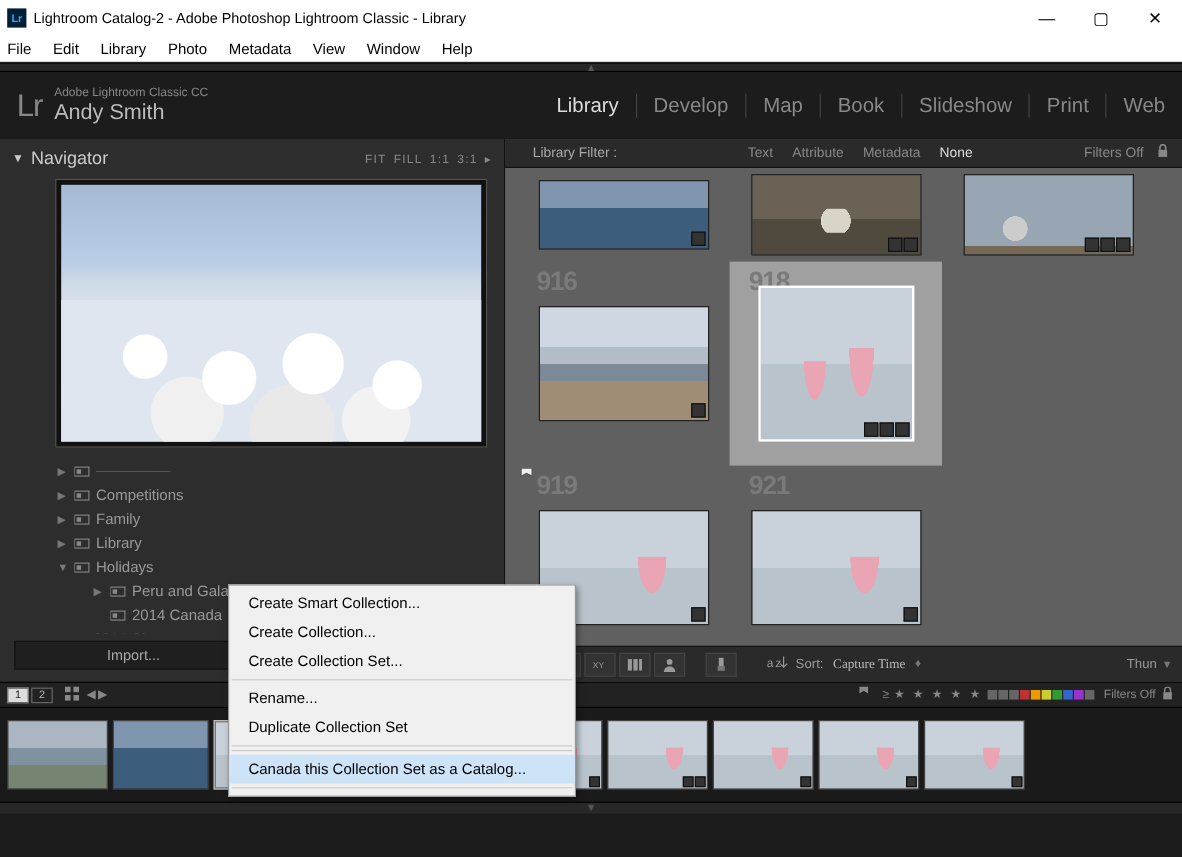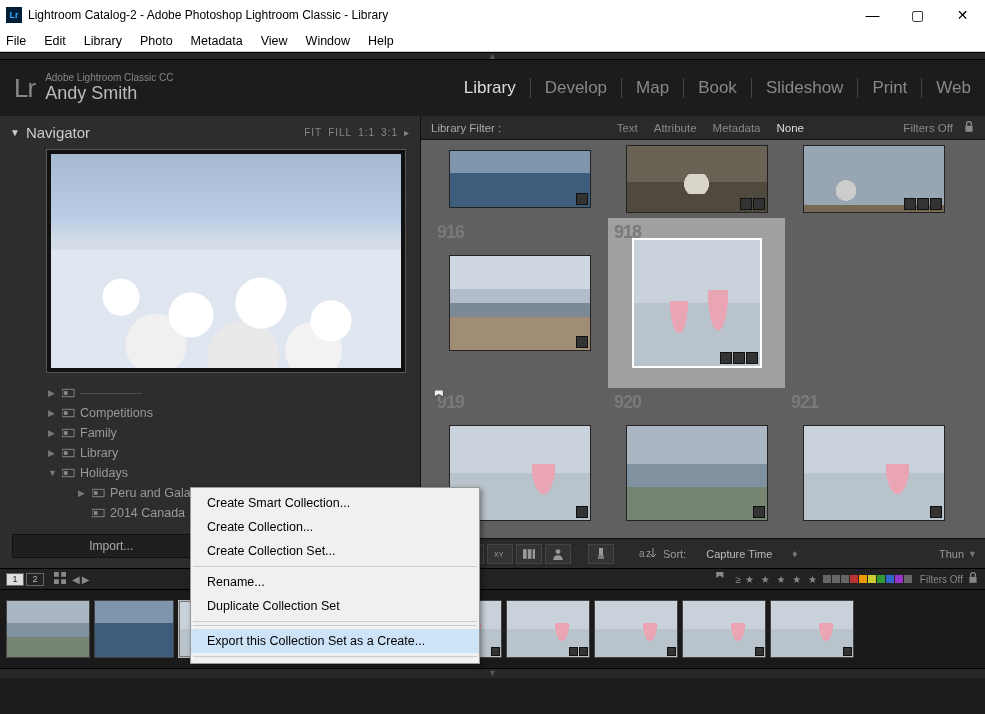--- a/index.html
+++ b/index.html
@@ -56,21 +56,21 @@
   .right-panel { flex: 1; background: #4b4b4b; display: flex; flex-direction: column; border-left:1px solid #111;}
   .filter-bar { height: 24px; background: #2a2a2a; display: flex; align-items: center; padding: 0 10px; font-size: 11.5px; color: #888; border-bottom:1px solid #111;}
   .filter-bar .spacer { flex: 1; }
   .filter-bar span { margin-left: 16px; cursor: default;}
   .filter-bar .active { color: #ddd; }
   .filter-bar .lock { margin-left: 10px; }
   .grid-area { flex: 1; overflow: hidden; position: relative; background: #606060; padding: 0 10px;}
   .grid-row { display: flex; }
   .cell { position: relative; width: 177px; height: 170px; margin: 0; display:flex; align-items:center; justify-content:center;}
   .cell.toprow{height:78px;}
-  .cell .num { position: absolute; top: 4px; left: 6px; font-size: 18px; color: #7a7a7a; font-weight: bold; z-index:0; letter-spacing:-1px;}
+  .cell .num { position: absolute; top: 4px; left: 16px; font-size: 22px; color: #7a7a7a; font-weight: bold; z-index:0; letter-spacing:-1px;}
   .cell.selected { background: #a0a0a0; }
   .thumb { background: #000; border: 1px solid #222; position: relative; z-index:1;}
   .thumb .badges { position: absolute; bottom: 2px; right: 2px; display: flex; gap:1px;}
   .thumb .badges div { width: 12px; height: 12px; background: #333; border: 1px solid #111; font-size:8px; color:#999; text-align:center; line-height:10px;}
   .cell.selected .thumb { border: 2px solid #fff; }
   .cell .flag{ position:absolute; top:2px; left:2px; z-index:2;}
   .cell .flag svg{ width:14px; height:14px;}
   
   .sea { background: linear-gradient(#7f95ad 0 40%, #3d5d7d 40% 100%); }
   .beach { background: linear-gradient(#cfd8e2 0 35%, #b2bdc9 35% 50%, #7c8a98 50% 65%, #a08d76 65% 100%); }
@@ -80,21 +80,21 @@
   .flamingo::after{content:""; position:absolute; width:26%; height:50%; bottom:10%; right:20%; background:radial-gradient(ellipse at top, #e9a5b4 0 45%, transparent 46%);}
   .flamingo.dbl::before{content:""; position:absolute; width:22%; height:40%; bottom:12%; left:25%; background:radial-gradient(ellipse at top, #e9a5b4 0 45%, transparent 46%);}
   .rocks { background: linear-gradient(#6a6355 0 55%, #4f4a3d 55% 100%); position:relative;}
   .rocks::after{content:""; position:absolute; width:36%; height:30%; bottom:28%; left:32%; background:radial-gradient(circle,#d8d4c8 0 45%, transparent 46%);}
   .lagoon { background: linear-gradient(#aab6c2 0 40%, #80919f 40% 65%, #768572 65% 100%); }
   
   .grid-toolbar { height: 30px; background: #2a2a2a; display: flex; align-items: center; padding: 0 8px; font-size: 11px; color: #999; border-top:1px solid #111;}
   .grid-toolbar .tbtn { width: 26px; height: 20px; border: 1px solid #444; background:#333; margin-right: 3px; display:flex; align-items:center; justify-content:center;}
   .grid-toolbar .sep { width: 14px; }
   .grid-toolbar .sort { margin-left: 8px; display:flex; align-items:center;}
-  .grid-toolbar .sort-val { margin: 0 20px; color:#bbb;}
+  .grid-toolbar .sort-val { margin: 0 8px; color:#bbb;font-family:Liberation Serif, serif;}
   .grid-toolbar .thun { margin-left: auto; display:flex; align-items:center;}
   .grid-toolbar .tri{ font-size:9px; margin-left:4px; color:#777;}
   
   .filmstrip-top { height: 22px; background: #222; display: flex; align-items: center; padding: 0 6px; font-size: 10px; color: #888; border-top:1px solid #000; border-bottom:1px solid #000;}
   .filmstrip-top .screens { display: flex; gap:2px; margin-right:10px;}
   .filmstrip-top .screens div { border: 1px solid #666; width: 18px; height: 13px; font-size:9px; text-align:center; line-height:11px; color:#bbb;}
   .filmstrip-top .screens div.active { background: #ddd; color:#222;}
   .filmstrip-top .swatches { display: flex; gap:1px; margin-left:auto; margin-right:8px;}
   .filmstrip-top .swatches div { width: 8px; height: 8px; }
   .filmstrip { height: 78px; background: #1a1a1a; display: flex; align-items: center; padding: 6px; overflow: hidden; }
@@ -244,21 +244,21 @@
         </div>
       </div>
     <div class="import-bar">
       <div class="btn">Import...</div>
       <div class="btn"></div>
     </div>
   </div>
 
   <div class="right-panel">
     <div class="filter-bar">
-      <span style="margin-left:0;color:#aaa;">Library Filter :</span>
+      <span style="margin-left:13px;color:#aaa;">Library Filter :</span>
       <span class="spacer"></span>
       <span id="fb-items"><span>Text</span><span>Attribute</span><span>Metadata</span><span class="active">None</span></span>
       <span class="spacer"></span>
       <span>Filters Off</span>
       <span class="lock">
         <svg class="sicon" viewBox="0 0 10 10">
             <rect x="2" y="4" width="6" height="5" fill="#888"></rect>
             <path d="M3 4 V2.5 a2 2 0 0 1 4 0 V4" fill="none" stroke="#888" stroke-width="1.2"></path>
           </svg>
       </span>
@@ -310,28 +310,20 @@
             </div>
           </div>
         </div>
         <div class="grid-row">
           <div class="cell">
             <div class="num">919</div>
             <span class="flag"><svg viewBox="0 0 12 12">
                 <path d="M1 0 h8 v6 l-4 -2 l-4 2 z" fill="#eee" stroke="#555"></path>
               </svg></span>
             <div class="thumb flamingo" style="width:142px;height:96px">
-              <div class="badges">
-                <div></div>
-              </div>
-            </div>
-          </div>
-          <div class="cell">
-            <div class="num">920</div>
-            <div class="thumb lagoon" style="width:142px;height:96px">
               <div class="badges">
                 <div></div>
               </div>
             </div>
           </div>
           <div class="cell">
             <div class="num">921</div>
             <div class="thumb flamingo" style="width:142px;height:96px">
               <div class="badges">
                 <div></div>
@@ -501,15 +493,15 @@
 
 <div class="ctx-menu" id="ctx">
     <div class="mi">Create Smart Collection...</div>
     <div class="mi">Create Collection...</div>
     <div class="mi">Create Collection Set...</div>
     <hr>
     <div class="mi">Rename...</div>
     <div class="mi">Duplicate Collection Set</div>
     <hr>
     <hr>
-    <div class="mi hover">Export this Collection Set as a Create...</div>
+    <div class="mi hover">Canada this Collection Set as a Catalog...</div>
     <hr>
   </div>
 
 </body></html>

